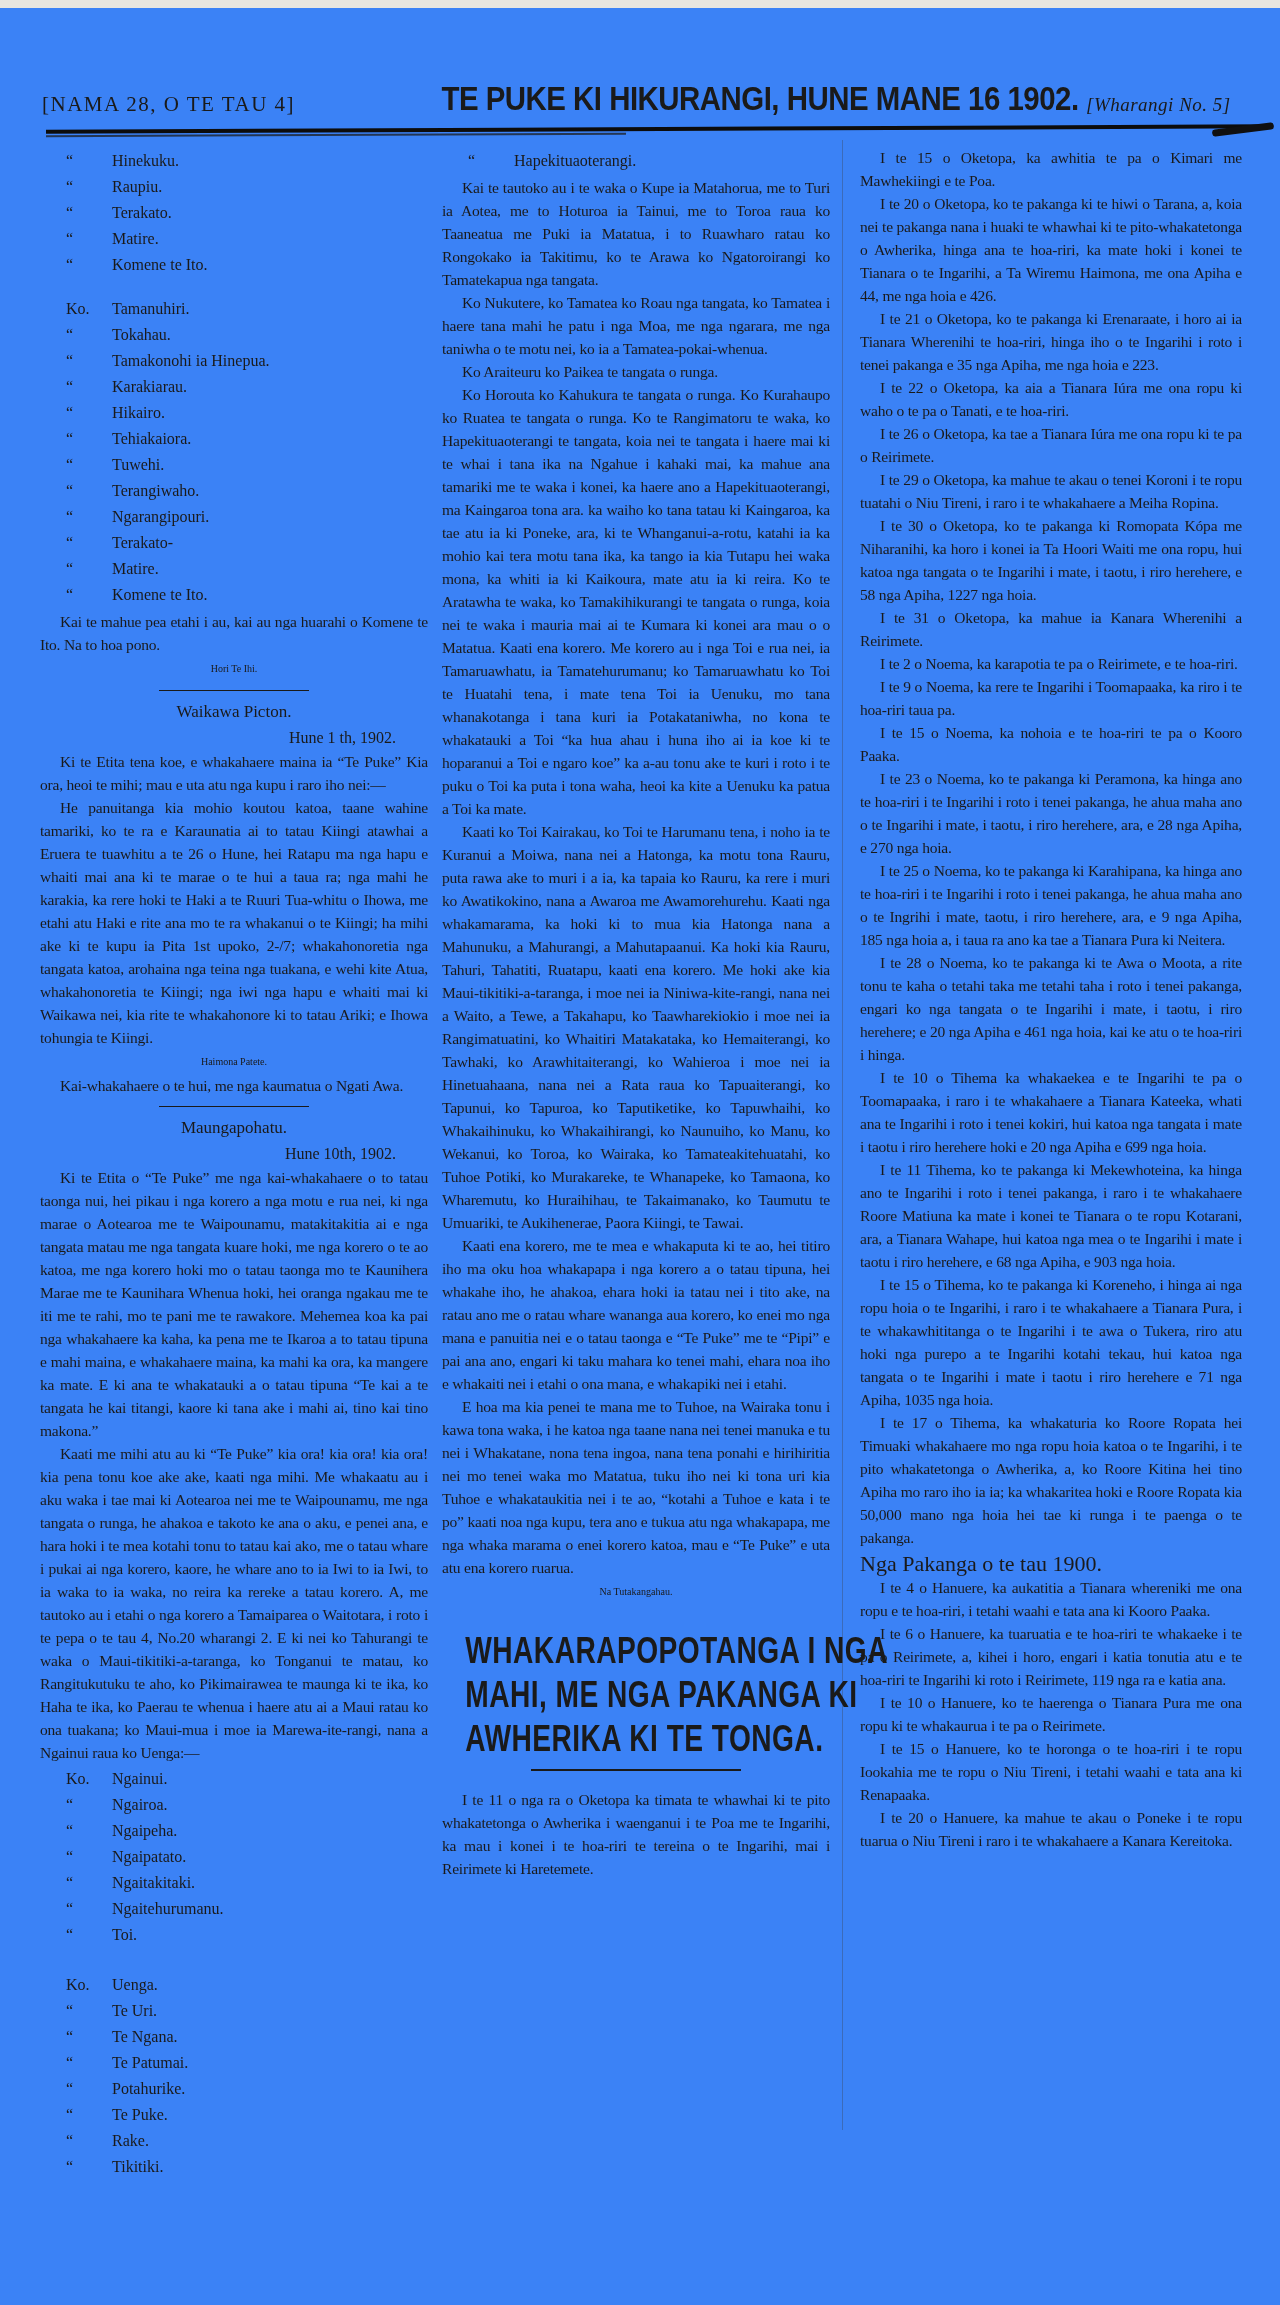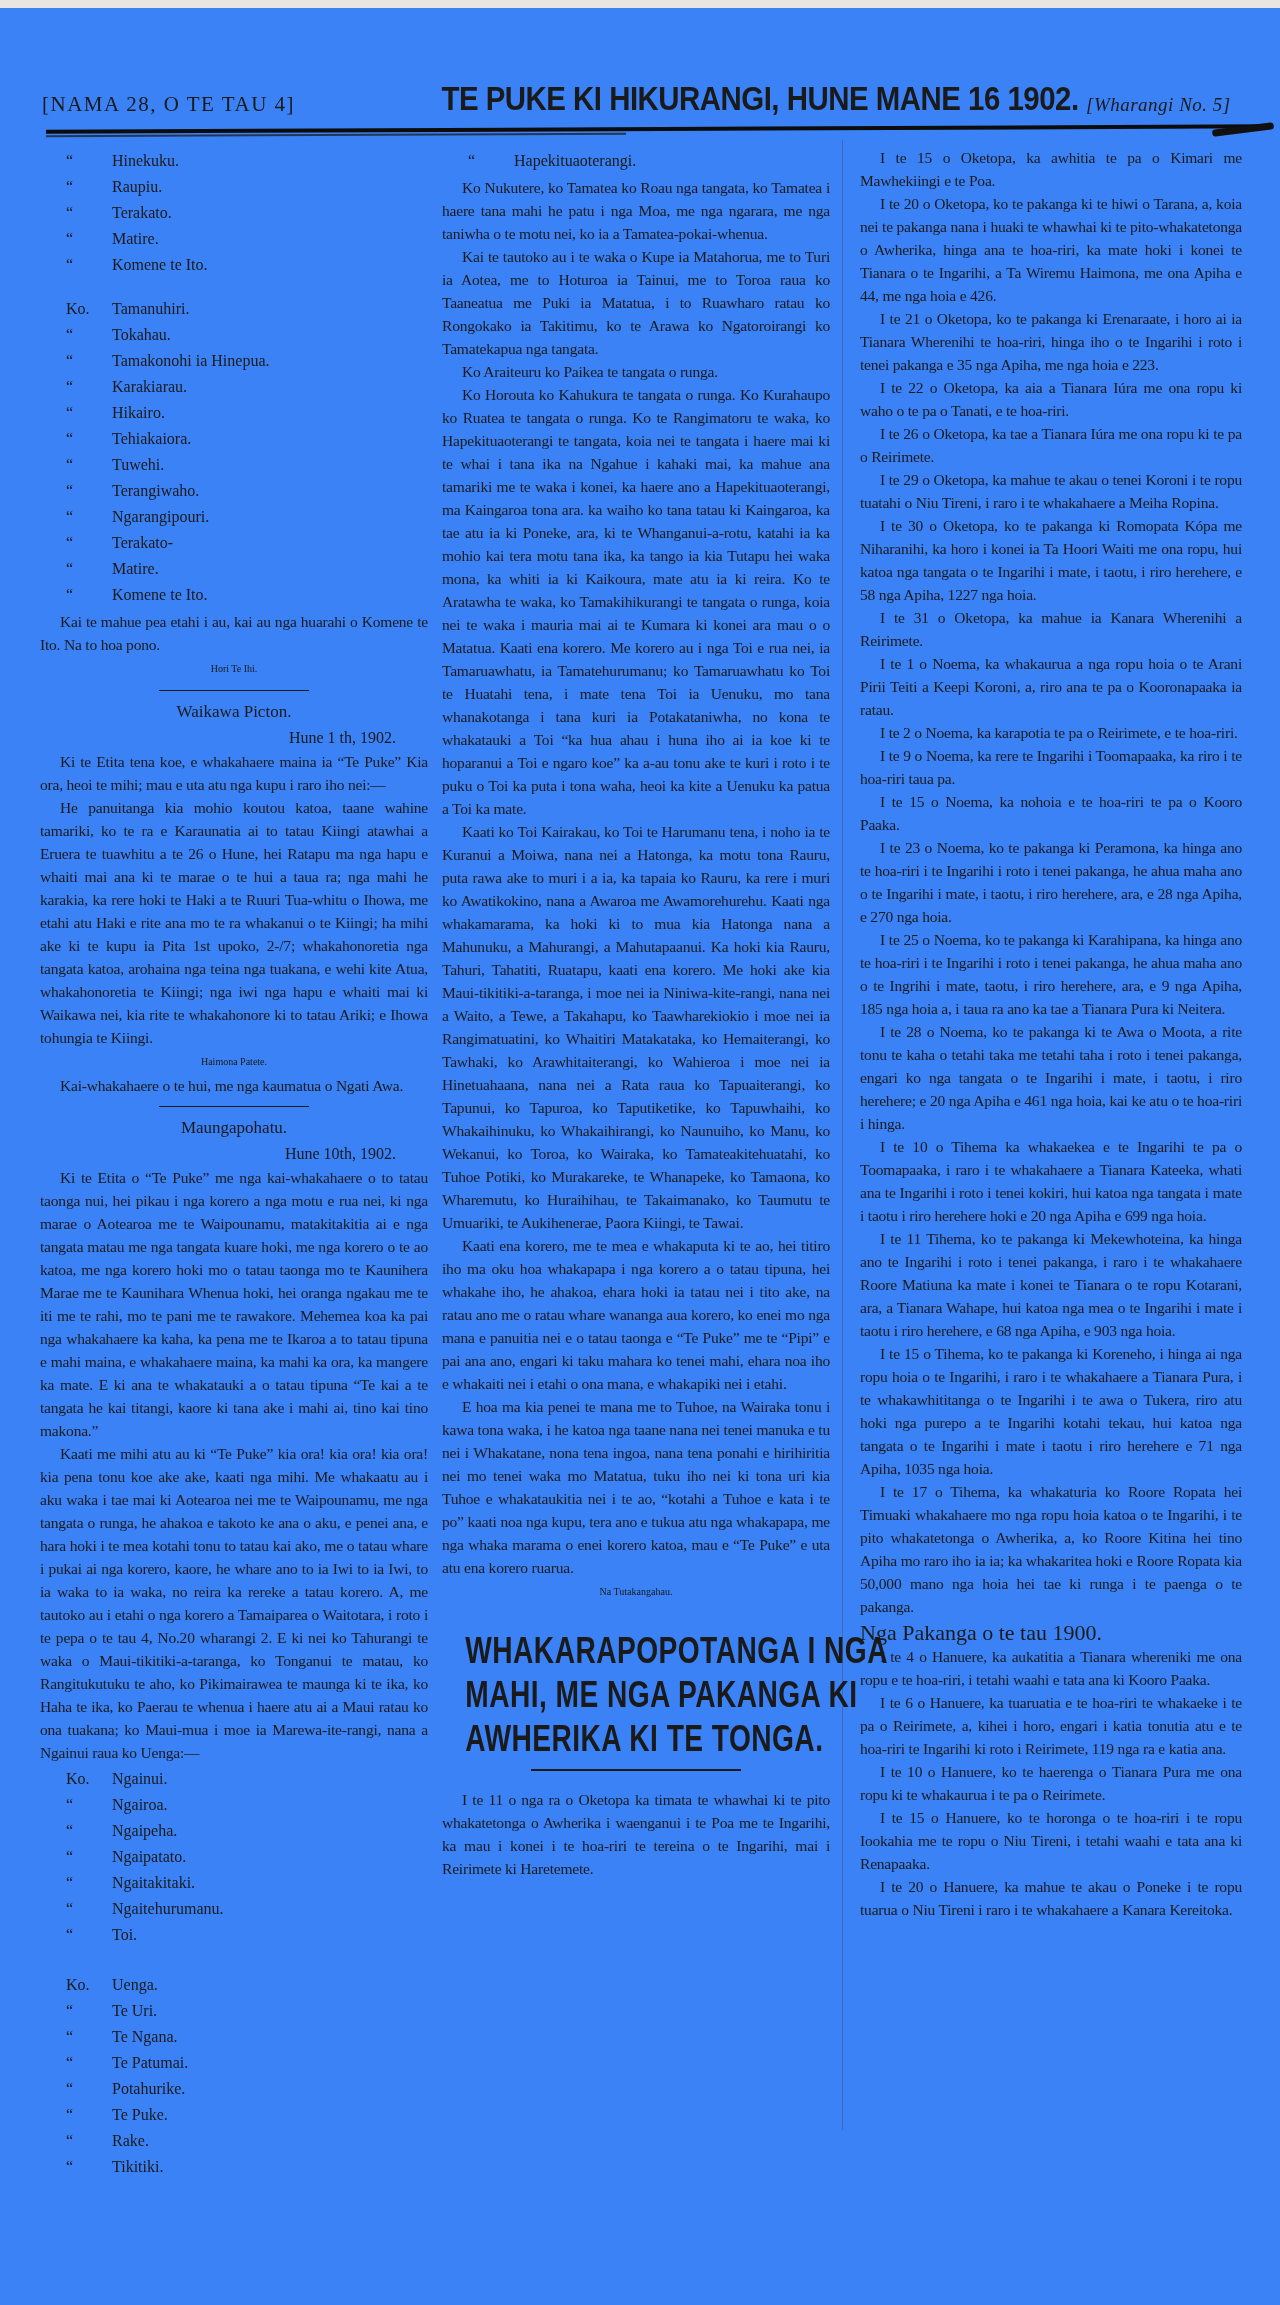--- a/index.html
+++ b/index.html
@@ -213,22 +213,22 @@
           </div>
         </div>
       </div>
     <div class="col col-2" id="col-1">
         <div class="list-block">
           <div class="list-row">
             <span class="list-marker">“</span>
             <span class="list-name">Hapekituaoterangi.</span>
           </div>
         </div>
+        <p class="para">Kai te tautoko au i te waka o Kupe ia Matahorua, me to Turi ia Aotea, me to Hoturoa ia Tainui, me to Toroa raua ko Taaneatua me Puki ia Matatua, i to Ruawharo ratau ko Rongokako ia Takitimu, ko te Arawa ko Ngatoroirangi ko Tamatekapua nga tangata.</p>
         <p class="para">Ko Nukutere, ko Tamatea ko Roau nga tangata, ko Tamatea i haere tana mahi he patu i nga Moa, me nga ngarara, me nga taniwha o te motu nei, ko ia a Tamatea-pokai-whenua.</p>
-        <p class="para">Kai te tautoko au i te waka o Kupe ia Matahorua, me to Turi ia Aotea, me to Hoturoa ia Tainui, me to Toroa raua ko Taaneatua me Puki ia Matatua, i to Ruawharo ratau ko Rongokako ia Takitimu, ko te Arawa ko Ngatoroirangi ko Tamatekapua nga tangata.</p>
         <p class="para">Ko Araiteuru ko Paikea te tangata o runga.</p>
         <p class="para">Ko Horouta ko Kahukura te tangata o runga. Ko Kurahaupo ko Ruatea te tangata o runga. Ko te Rangimatoru te waka, ko Hapekituaoterangi te tangata, koia nei te tangata i haere mai ki te whai i tana ika na Ngahue i kahaki mai, ka mahue ana tamariki me te waka i konei, ka haere ano a Hapekituaoterangi, ma Kaingaroa tona ara. ka waiho ko tana tatau ki Kaingaroa, ka tae atu ia ki Poneke, ara, ki te Whanganui-a-rotu, katahi ia ka mohio kai tera motu tana ika, ka tango ia kia Tutapu hei waka mona, ka whiti ia ki Kaikoura, mate atu ia ki reira. Ko te Aratawha te waka, ko Tamakihikurangi te tangata o runga, koia nei te waka i mauria mai ai te Kumara ki konei ara mau o o Matatua. Kaati ena korero. Me korero au i nga Toi e rua nei, ia Tamaruawhatu, ia Tamatehurumanu; ko Tamaruawhatu ko Toi te Huatahi tena, i mate tena Toi ia Uenuku, mo tana whanakotanga i tana kuri ia Potakataniwha, no kona te whakatauki a Toi “ka hua ahau i huna iho ai ia koe ki te hoparanui a Toi e ngaro koe” ka a-au tonu ake te kuri i roto i te puku o Toi ka puta i tona waha, heoi ka kite a Uenuku ka patua a Toi ka mate.</p>
         <p class="para">Kaati ko Toi Kairakau, ko Toi te Harumanu tena, i noho ia te Kuranui a Moiwa, nana nei a Hatonga, ka motu tona Rauru, puta rawa ake to muri i a ia, ka tapaia ko Rauru, ka rere i muri ko Awatikokino, nana a Awaroa me Awamorehurehu. Kaati nga whakamarama, ka hoki ki to mua kia Hatonga nana a Mahunuku, a Mahurangi, a Mahutapaanui. Ka hoki kia Rauru, Tahuri, Tahatiti, Ruatapu, kaati ena korero. Me hoki ake kia Maui-tikitiki-a-taranga, i moe nei ia Niniwa-kite-rangi, nana nei a Waito, a Tewe, a Takahapu, ko Taawharekiokio i moe nei ia Rangimatuatini, ko Whaitiri Matakataka, ko Hemaiterangi, ko Tawhaki, ko Arawhitaiterangi, ko Wahieroa i moe nei ia Hinetuahaana, nana nei a Rata raua ko Tapuaiterangi, ko Tapunui, ko Tapuroa, ko Taputiketike, ko Tapuwhaihi, ko Whakaihinuku, ko Whakaihirangi, ko Naunuiho, ko Manu, ko Wekanui, ko Toroa, ko Wairaka, ko Tamateakitehuatahi, ko Tuhoe Potiki, ko Murakareke, te Whanapeke, ko Tamaona, ko Wharemutu, ko Huraihihau, te Takaimanako, ko Taumutu te Umuariki, te Aukihenerae, Paora Kiingi, te Tawai.</p>
         <p class="para">Kaati ena korero, me te mea e whakaputa ki te ao, hei titiro iho ma oku hoa whakapapa i nga korero a o tatau tipuna, hei whakahe iho, he ahakoa, ehara hoki ia tatau nei i tito ake, na ratau ano me o ratau whare wananga aua korero, ko enei mo nga mana e panuitia nei e o tatau taonga e “Te Puke” me te “Pipi” e pai ana ano, engari ki taku mahara ko tenei mahi, ehara noa iho e whakaiti nei i etahi o ona mana, e whakapiki nei i etahi.</p>
         <p class="para">E hoa ma kia penei te mana me to Tuhoe, na Wairaka tonu i kawa tona waka, i he katoa nga taane nana nei tenei manuka e tu nei i Whakatane, nona tena ingoa, nana tena ponahi e hirihiritia nei mo tenei waka mo Matatua, tuku iho nei ki tona uri kia Tuhoe e whakataukitia nei i te ao, “kotahi a Tuhoe e kata i te po” kaati noa nga kupu, tera ano e tukua atu nga whakapapa, me nga whaka marama o enei korero katoa, mau e “Te Puke” e uta atu ena korero ruarua.</p>
         <div class="center-line">Na Tutakangahau.</div>
         <div class="headline">
           <span class="hl-line">WHAKARAPOPOTANGA  I  NGA</span>
           <span class="hl-line">MAHI,  ME NGA  PAKANGA  KI</span>
           <span class="hl-line">AWHERIKA KI TE TONGA.</span>
@@ -239,21 +239,20 @@
       </div>
     <div class="col col-3" id="col-2">
         <p class="para">I te 15 o Oketopa, ka awhitia te pa o Kimari me Mawhekiingi e te Poa.</p>
         <p class="para">I te 20 o Oketopa, ko te pakanga ki te hiwi o Tarana, a, koia nei te pakanga nana i huaki te whawhai ki te pito-whakatetonga o Awherika, hinga ana te hoa-riri, ka mate hoki i konei te Tianara o te Ingarihi, a Ta Wiremu Haimona, me ona Apiha e 44, me nga hoia e 426.</p>
         <p class="para">I te 21 o Oketopa, ko te pakanga ki Erenaraate, i horo ai ia Tianara Wherenihi te hoa-riri, hinga iho o te Ingarihi i roto i tenei pakanga e 35 nga Apiha, me nga hoia e 223.</p>
         <p class="para">I te 22 o Oketopa, ka aia a Tianara Iúra me ona ropu ki waho o te pa o Tanati, e te hoa-riri.</p>
         <p class="para">I te 26 o Oketopa, ka tae a Tianara Iúra me ona ropu ki te pa o Reirimete.</p>
         <p class="para">I te 29 o Oketopa, ka mahue te akau o tenei Koroni i te ropu tuatahi o Niu Tireni, i raro i te whakahaere a Meiha Ropina.</p>
         <p class="para">I te 30 o Oketopa, ko te pakanga ki Romopata Kópa me Niharanihi, ka horo i konei ia Ta Hoori Waiti me ona ropu, hui katoa nga tangata o te Ingarihi i mate, i taotu, i riro herehere, e 58 nga Apiha, 1227 nga hoia.</p>
         <p class="para">I te 31 o Oketopa, ka mahue ia Kanara Wherenihi a Reirimete.</p>
-        <p class="para">I te 1 o Noema, ka whakaurua a nga ropu hoia o te Arani Pirii Teiti a Keepi Koroni, a, riro ana te pa o Kooronapaaka ia ratau.</p>
         <p class="para">I te 2 o Noema, ka karapotia te pa o Reirimete, e te hoa-riri.</p>
         <p class="para">I te 9 o Noema, ka rere te Ingarihi i Toomapaaka, ka riro i te hoa-riri taua pa.</p>
         <p class="para">I te 15 o Noema, ka nohoia e te hoa-riri te pa o Kooro Paaka.</p>
         <p class="para">I te 23 o Noema, ko te pakanga ki Peramona, ka hinga ano te hoa-riri i te Ingarihi i roto i tenei pakanga, he ahua maha ano o te Ingarihi i mate, i taotu, i riro herehere, ara, e 28 nga Apiha, e 270 nga hoia.</p>
         <p class="para">I te 25 o Noema, ko te pakanga ki Karahipana, ka hinga ano te hoa-riri i te Ingarihi i roto i tenei pakanga, he ahua maha ano o te Ingrihi i mate, taotu, i riro herehere, ara, e 9 nga Apiha, 185 nga hoia a, i taua ra ano ka tae a Tianara Pura ki Neitera.</p>
         <p class="para">I te 28 o Noema, ko te pakanga ki te Awa o Moota, a rite tonu te kaha o tetahi taka me tetahi taha i roto i tenei pakanga, engari ko nga tangata o te Ingarihi i mate, i taotu, i riro herehere; e 20 nga Apiha e 461 nga hoia, kai ke atu o te hoa-riri i hinga.</p>
         <p class="para">I te 10 o Tihema ka whakaekea e te Ingarihi te pa o Toomapaaka, i raro i te whakahaere a Tianara Kateeka, whati ana te Ingarihi i roto i tenei kokiri, hui katoa nga tangata i mate i taotu i riro herehere hoki e 20 nga Apiha e 699 nga hoia.</p>
         <p class="para">I te 11 Tihema, ko te pakanga ki Mekewhoteina, ka hinga ano te Ingarihi i roto i tenei pakanga, i raro i te whakahaere Roore Matiuna ka mate i konei te Tianara o te ropu Kotarani, ara, a Tianara Wahape, hui katoa nga mea o te Ingarihi i mate i taotu i riro herehere, e 68 nga Apiha, e 903 nga hoia.</p>
         <p class="para">I te 15 o Tihema, ko te pakanga ki Koreneho, i hinga ai nga ropu hoia o te Ingarihi, i raro i te whakahaere a Tianara Pura, i te whakawhititanga o te Ingarihi i te awa o Tukera, riro atu hoki nga purepo a te Ingarihi kotahi tekau, hui katoa nga tangata o te Ingarihi i mate i taotu i riro herehere e 71 nga Apiha, 1035 nga hoia.</p>
         <p class="para">I te 17 o Tihema, ka whakaturia ko Roore Ropata hei Timuaki whakahaere mo nga ropu hoia katoa o te Ingarihi, i te pito whakatetonga o Awherika, a, ko Roore Kitina hei tino Apiha mo raro iho ia ia; ka whakaritea hoki e Roore Ropata kia 50,000 mano nga hoia hei tae ki runga i te paenga o te pakanga.</p>

